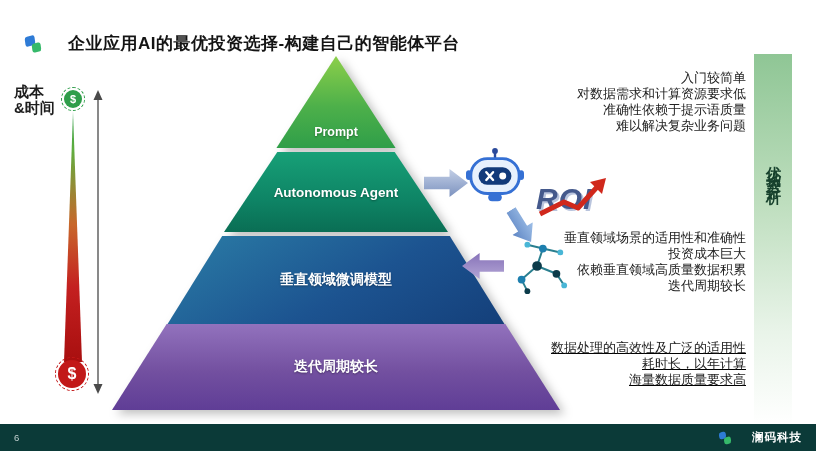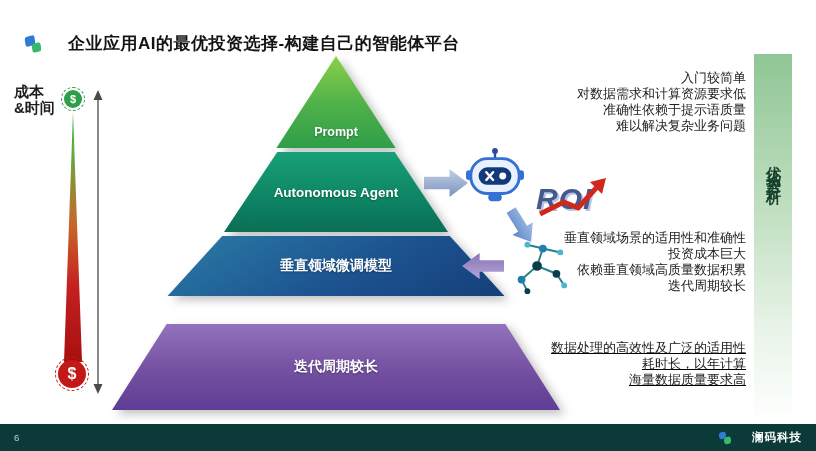--- a/index.html
+++ b/index.html
@@ -37,21 +37,21 @@
         filter:drop-shadow(5px 4px 5px rgba(0,0,0,.25));}
   .layer{position:absolute;left:0;width:100%;display:flex;align-items:center;justify-content:center;box-sizing:border-box;}
   .layer-label{color:#fff;font-weight:bold;text-shadow:0 1px 2px rgba(0,0,0,.35);}
   .l1{top:0;height:92px;clip-path:polygon(50% 0%,63.3% 100%,36.7% 100%);
       background:linear-gradient(180deg,#8ccf4a 0%,#4db04a 55%,#2f9e49 100%);
       align-items:flex-end;padding-bottom:9px;}
   .l1 .layer-label{font-size:12.5px;}
   .l2{top:96px;height:80px;clip-path:polygon(36.9% 0%,63.1% 0%,75% 100%,25% 100%);
       background:linear-gradient(180deg,#17a077 0%,#0e8465 60%,#0a6e54 100%);}
   .l2 .layer-label{font-size:13.5px;}
-  .l3{top:180px;height:60px;clip-path:polygon(24.6% 0%,75.4% 0%,87.6% 100%,12.4% 100%);
+  .l3{top:180px;height:88px;clip-path:polygon(24.6% 0%,75.4% 0%,87.6% 100%,12.4% 100%);
       background:linear-gradient(150deg,#2e86ab 0%,#1c5390 55%,#123a74 100%);}
   .l3 .layer-label{font-size:14px;}
   .l4{top:268px;height:86px;clip-path:polygon(12.2% 0%,87.8% 0%,100% 100%,0% 100%);
       background:linear-gradient(180deg,#9272bd 0%,#7350a0 55%,#5f3d96 100%);}
   .l4 .layer-label{font-size:14px;}
 
   
   .arrow3d{position:absolute;clip-path:polygon(0% 28%,58% 28%,58% 0%,100% 50%,58% 100%,58% 72%,0% 72%);}
   .arrow-right{left:424px;top:169px;width:44px;height:28px;
       background:linear-gradient(180deg,#c3cfe6,#7c92bf);}

